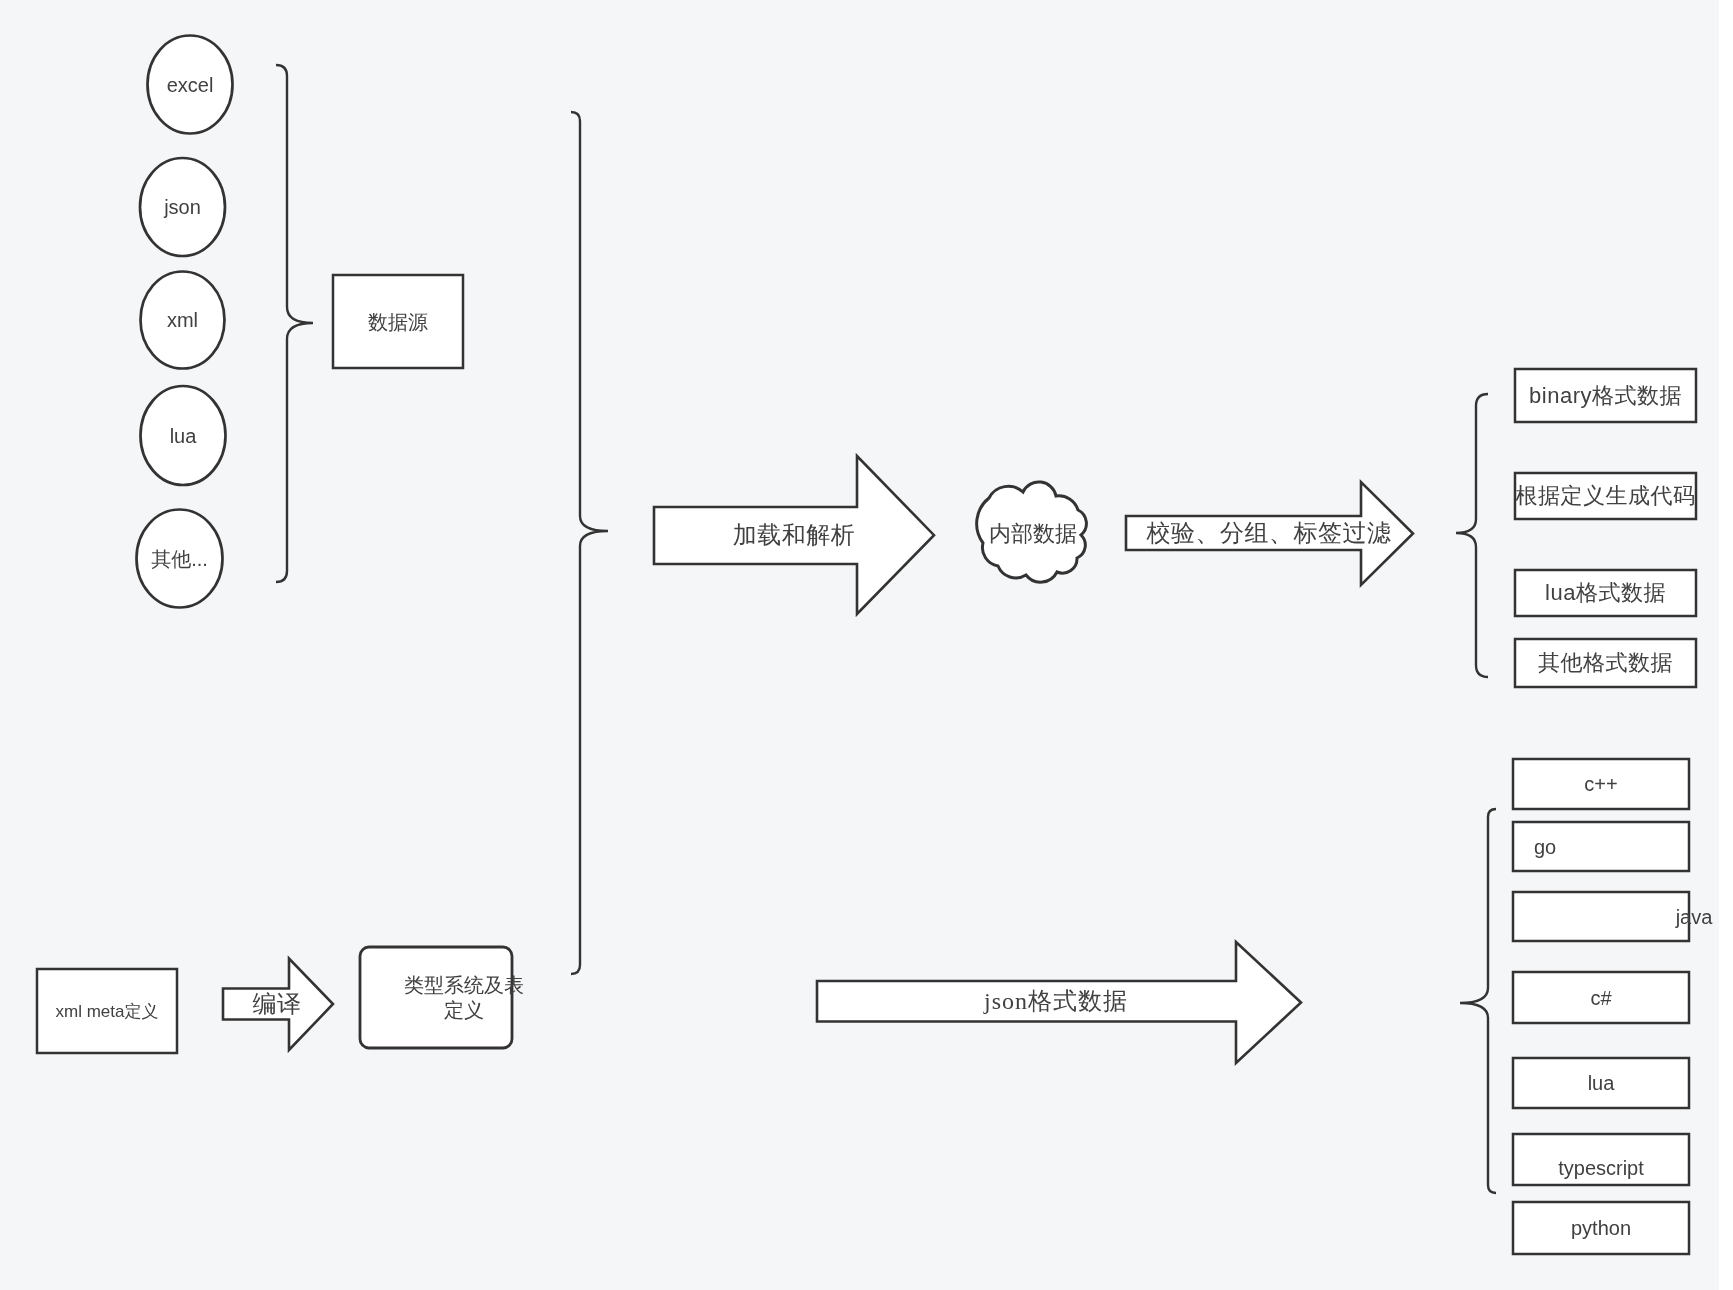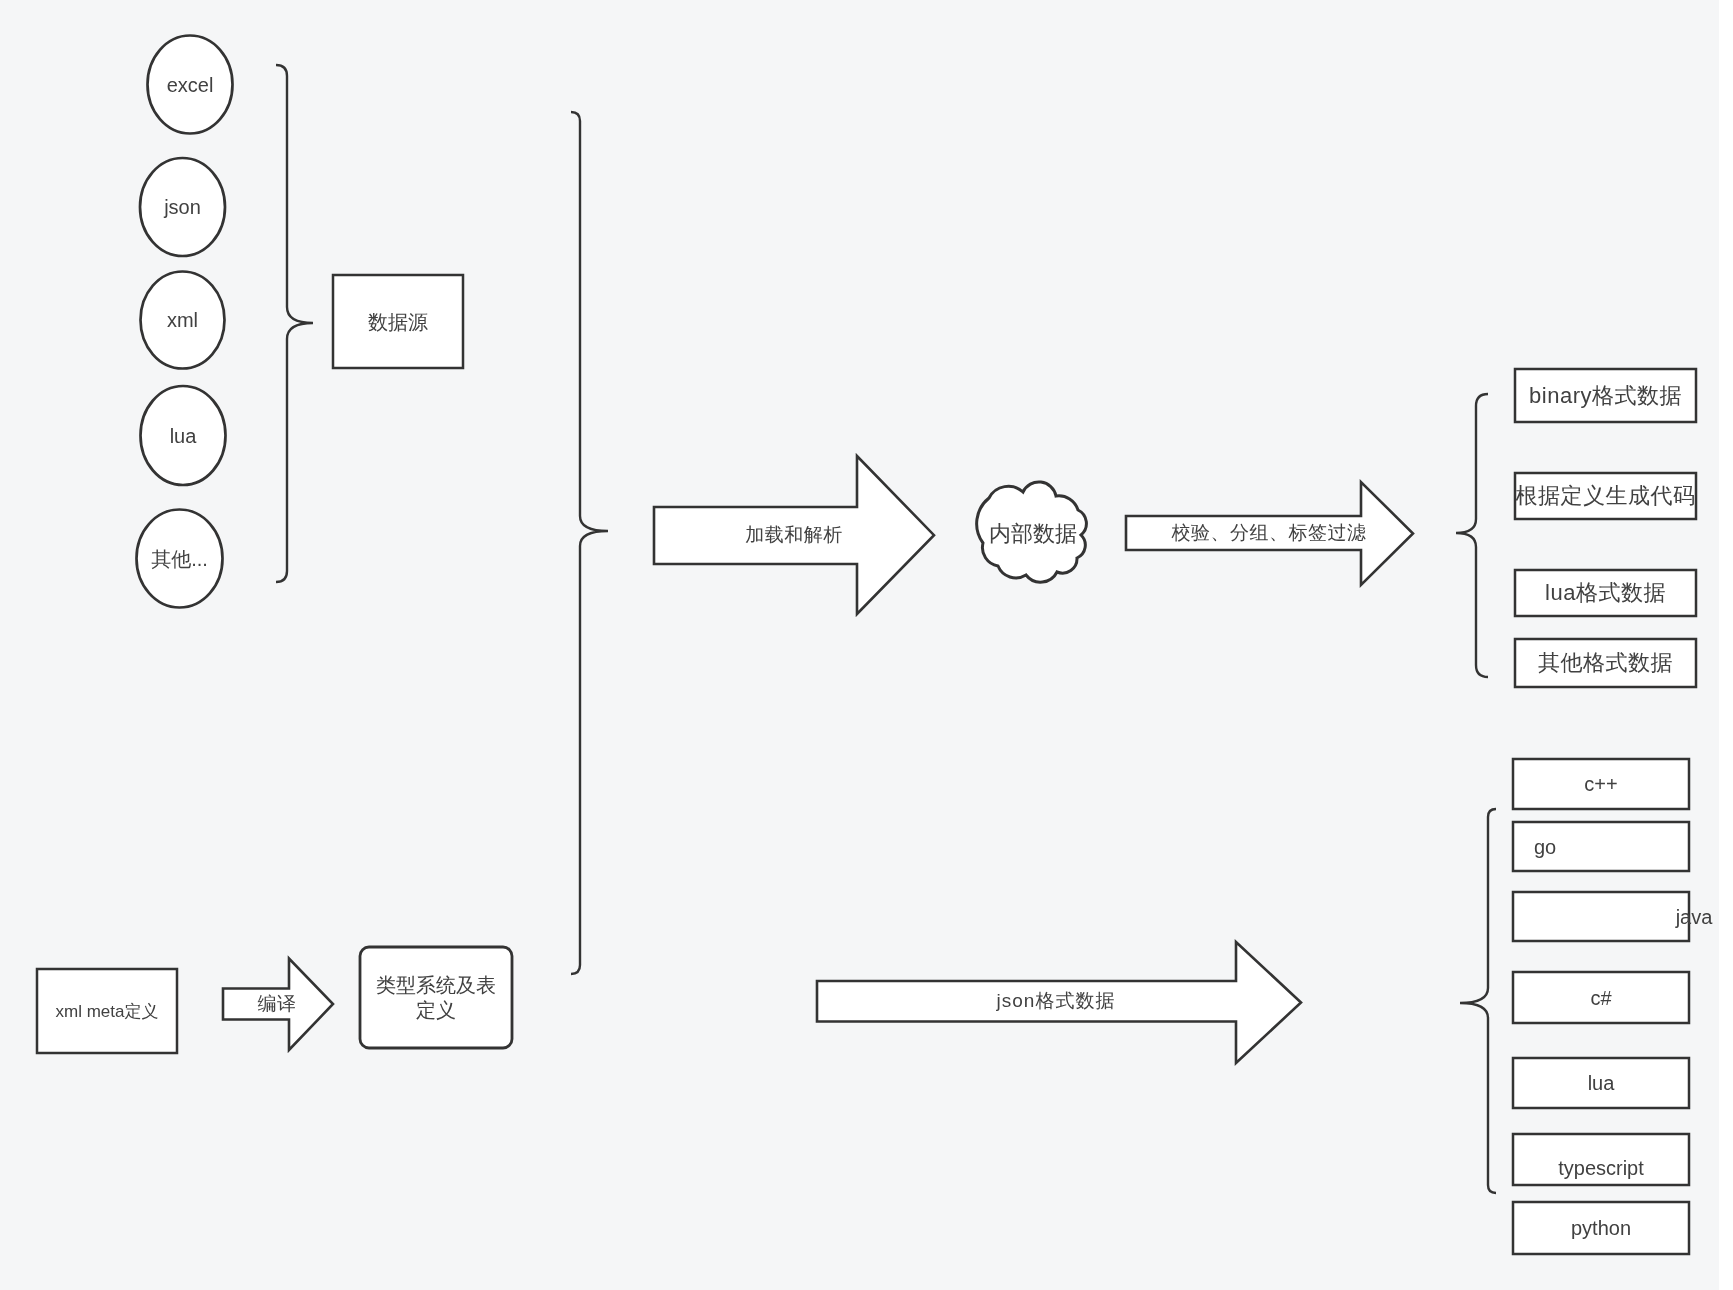--- a/index.html
+++ b/index.html
@@ -5,24 +5,24 @@
   html,body{margin:0;padding:0;}
   body{font-family:"Liberation Sans","DejaVu Sans",sans-serif;}
   .canvas{position:relative;width:1719px;height:1290px;background:#f5f6f7;overflow:hidden;}
   .canvas svg{position:absolute;left:0;top:0;}
   .shape{fill:#ffffff;stroke:#333333;}
   .brace{fill:none;stroke:#333333;}
   .lbl{position:absolute;transform:translate(-50%,-50%);color:#414141;text-align:center;white-space:nowrap;line-height:1.25;}
   .lbl.wrap{white-space:normal;}
   .f20{font-size:20px;}
   .f19{font-size:22px;letter-spacing:0.5px;}
-  .f18{font-size:19px;letter-spacing:0.5px;}
+  .f18{font-size:24px;letter-spacing:0.5px;font-family:Liberation Serif, serif;}
   .f17{font-size:22px;}
   .f21{font-size:17px;line-height:25px;}
-  .f20b{font-size:20px;line-height:25px;}
+  .f20b{font-size:20px;line-height:25px;margin-left:28px;}
   .sp1{letter-spacing:1px;}
 </style>
 </head>
 <body>
 
 <div class="canvas">
   <svg width="1733" height="1290" viewBox="0 0 1733 1290">
 
     <ellipse class="shape" cx="190" cy="84.5" rx="42.5" ry="49" stroke-width="2.7"></ellipse>
     <ellipse class="shape" cx="182.5" cy="207" rx="42.5" ry="49" stroke-width="2.7"></ellipse>

